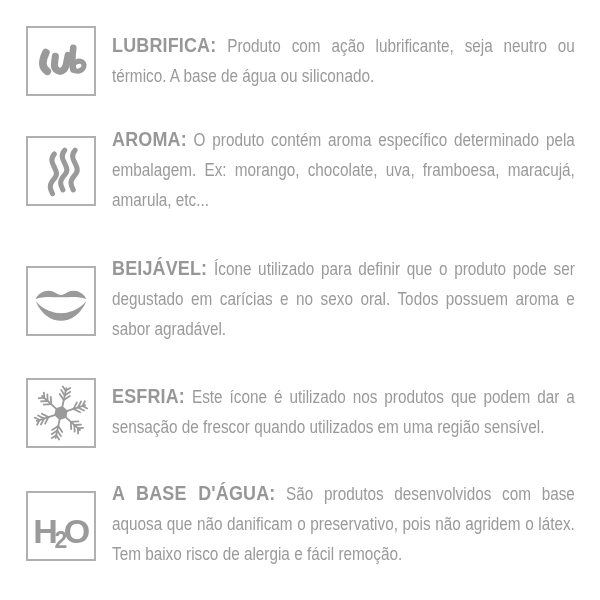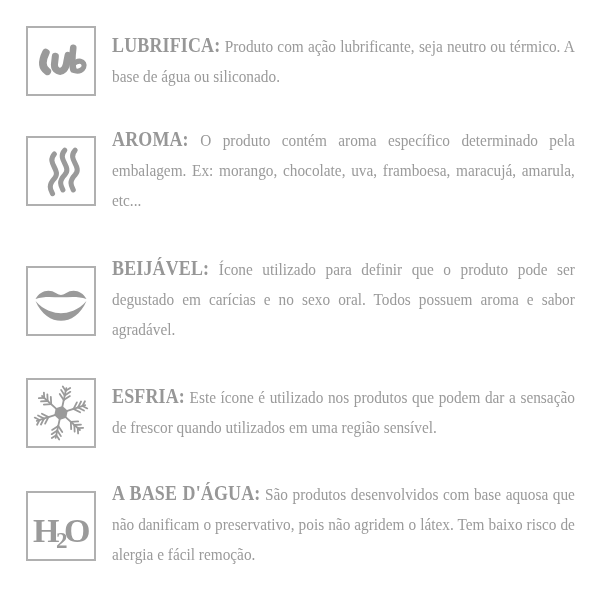--- a/index.html
+++ b/index.html
@@ -3,21 +3,21 @@
 <meta charset="utf-8">
 <style>
   html, body { margin: 0; padding: 0; }
   body {
     width: 600px; height: 600px;
     background: #ffffff;
     font-family: "Liberation Sans", sans-serif;
     position: relative;
     overflow: hidden;
   }
-  .legend { position: absolute; inset: 0; font-family: Liberation Serif, serif; }
+  .legend { position: absolute; inset: 0; }
   .icon-box {
     position: absolute;
     left: 26px;
     width: 66px; height: 66px;
     border: 2px solid #b0b0b0;
     background: #ffffff;
     display: flex; align-items: center; justify-content: center;
   }
   .icon-box svg { display: block; }
   .row-text {

